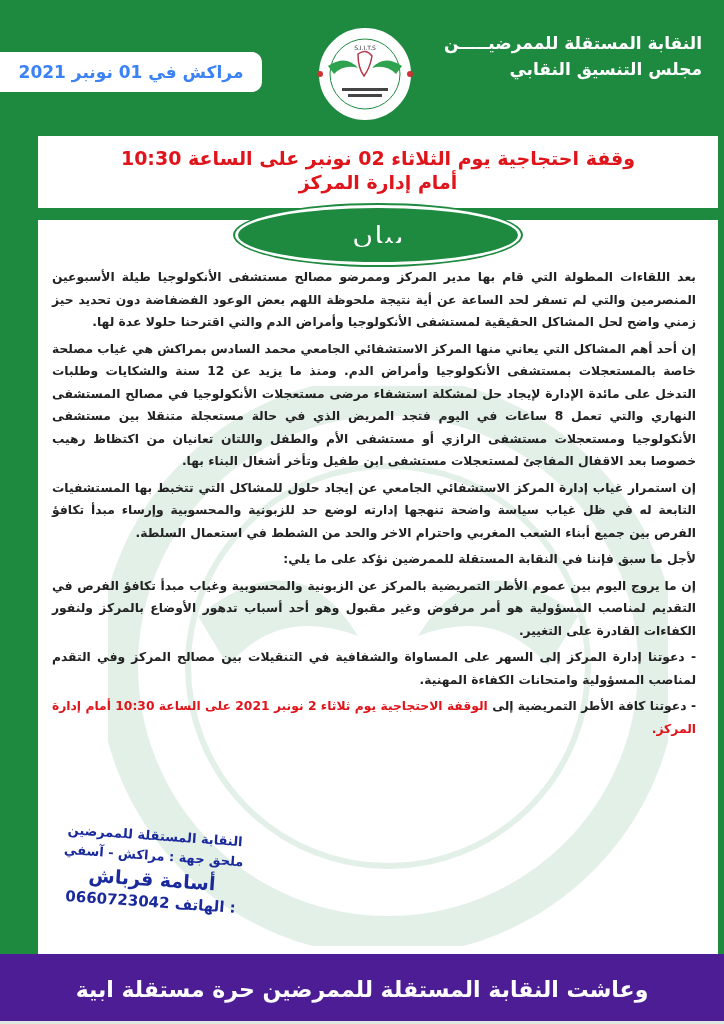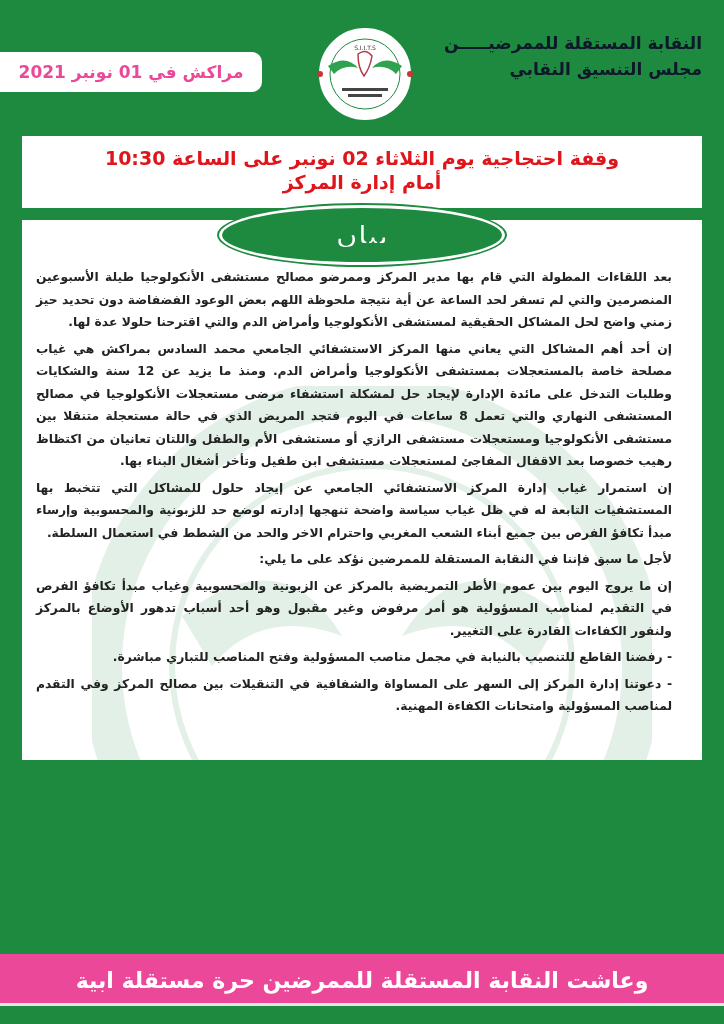--- a/index.html
+++ b/index.html
@@ -7,34 +7,34 @@
     width: 724px; height: 1024px; position: relative; overflow: hidden;
     background: #1e8a40;
     font-family: "DejaVu Sans", sans-serif;
   }
   .header {
     position: absolute; left: 0; top: 0; width: 724px; height: 130px;
     background: #1e8a40;
   }
   .org-lines {
     position: absolute; right: 22px; top: 30px; width: 280px;
-    color: #0f172a; font-weight: bold; font-size: 17px; line-height: 26px;
+    color: #ffffff; font-weight: bold; font-size: 17px; line-height: 26px;
     direction: rtl;
   }
   .date-pill {
     position: absolute; left: 0; top: 52px; width: 262px; height: 40px;
     background: #fff; border-radius: 0 10px 10px 0;
-    color: #ec4899; font-weight: bold; font-size: 17px;
+    color: #3b82f6; font-weight: bold; font-size: 17px;
     display: flex; align-items: center; justify-content: center; direction: rtl;
   }
   .logo {
     position: absolute; left: 306px; top: 24px; width: 118px; height: 100px;
   }
   .content {
-    position: absolute; left: 22px; top: 136px; width: 680px; height: 624px;
+    position: absolute; left: 38px; top: 136px; width: 680px; height: 872px;
     background: #fff; overflow: hidden;
   }
   .watermark {
     position: absolute; left: 70px; top: 250px; width: 560px; height: 560px;
     opacity: 0.12; pointer-events: none;
   }
   .headline {
     position: relative; text-align: center; color: #e0141b; font-weight: bold;
     font-size: 19px; line-height: 24px; direction: rtl; padding-top: 10px;
   }
@@ -52,33 +52,33 @@
   .bayan .word {
     position: absolute; left: 0; top: 4px; width: 280px; text-align: center;
     color: #fff; font-size: 26px; font-weight: bold; line-height: 46px;
     -webkit-text-stroke: 2px #1e8a40; text-shadow: 0 0 0 #fff;
   }
   .body-text {
     position: absolute; left: 14px; top: 130px; width: 652px;
     font-size: 12.3px; line-height: 22.5px; font-weight: bold; color: #222;
     direction: rtl; text-align: justify;
   }
-  .body-text p { margin: 0 16px 4px 0; }
+  .body-text p { margin: 0 8px 4px 0; }
   .body-text .red { color: #e0141b; }
   .stamp {
     position: absolute; left: 14px; top: 690px; width: 200px; height: 110px;
     color: #1a2a9c; font-weight: bold; direction: rtl; text-align: center;
     transform: rotate(4deg);
   }
   .stamp div { font-size: 13px; line-height: 20px; }
   .stamp .name { font-size: 19px; line-height: 26px; }
   .stamp .phone { font-size: 15px; direction: ltr; }
   .footer {
-    position: absolute; left: 0; top: 954px; width: 724px; height: 52px;
-    background: #ec4899; color: #fff; font-weight: bold; font-size: 22px;
+    position: absolute; left: 0; top: 954px; width: 724px; height: 70px;
+    background: #4c1d95; color: #fff; font-weight: bold; font-size: 22px;
     display: flex; align-items: center; justify-content: center; direction: rtl;
   }
   .footer-line {
     position: absolute; left: 0; bottom: 0; width: 724px; height: 3px; background: #dfe8e0;
   }
 </style>
 </head>
 <body>
 
 <div class="header">
@@ -124,22 +124,22 @@
     <div class="blob"></div>
     <div class="word">بيان</div>
   </div>
 
   <div class="body-text">
     <p>بعد اللقاءات المطولة التي قام بها مدير المركز وممرضو مصالح مستشفى الأنكولوجيا طيلة الأسبوعين المنصرمين والتي لم تسفر لحد الساعة عن أية نتيجة ملحوظة اللهم بعض الوعود الفضفاضة دون تحديد حيز زمني واضح لحل المشاكل الحقيقية لمستشفى الأنكولوجيا وأمراض الدم والتي اقترحنا حلولا عدة لها.</p>
     <p>إن أحد أهم المشاكل التي يعاني منها المركز الاستشفائي الجامعي محمد السادس بمراكش هي غياب مصلحة خاصة بالمستعجلات بمستشفى الأنكولوجيا وأمراض الدم. ومنذ ما يزيد عن 12 سنة والشكايات وطلبات التدخل على مائدة الإدارة لإيجاد حل لمشكلة استشفاء مرضى مستعجلات الأنكولوجيا في مصالح المستشفى النهاري والتي تعمل 8 ساعات في اليوم فتجد المريض الذي في حالة مستعجلة متنقلا بين مستشفى الأنكولوجيا ومستعجلات مستشفى الرازي أو مستشفى الأم والطفل واللتان تعانيان من اكتظاظ رهيب خصوصا بعد الاقفال المفاجئ لمستعجلات مستشفى ابن طفيل وتأخر أشغال البناء بها.</p>
     <p>إن استمرار غياب إدارة المركز الاستشفائي الجامعي عن إيجاد حلول للمشاكل التي تتخبط بها المستشفيات التابعة له في ظل غياب سياسة واضحة تنهجها إدارته لوضع حد للزبونية والمحسوبية وإرساء مبدأ تكافؤ الفرص بين جميع أبناء الشعب المغربي واحترام الاخر والحد من الشطط في استعمال السلطة.</p>
     <p>لأجل ما سبق فإننا في النقابة المستقلة للممرضين نؤكد على ما يلي:</p>
     <p>إن ما يروج اليوم بين عموم الأطر التمريضية بالمركز عن الزبونية والمحسوبية وغياب مبدأ تكافؤ الفرص في التقديم لمناصب المسؤولية هو أمر مرفوض وغير مقبول وهو أحد أسباب تدهور الأوضاع بالمركز ولنفور الكفاءات القادرة على التغيير.</p>
-    <p>- رفضنا القاطع للتنصيب بالنيابة في مجمل مناصب المسؤولية وفتح المناصب للتباري مباشرة.</p>
     <p>- دعوتنا إدارة المركز إلى السهر على المساواة والشفافية في التنقيلات بين مصالح المركز وفي التقدم لمناصب المسؤولية وامتحانات الكفاءة المهنية.</p>
+    <p><span>- دعوتنا كافة الأطر التمريضية إلى </span><span class="red">الوقفة الاحتجاجية يوم ثلاثاء 2 نونبر 2021 على الساعة 10:30 أمام إدارة المركز.</span></p>
   </div>
 
   <div class="stamp">
     <div>النقابة المستقلة للممرضين</div>
     <div>ملحق جهة : مراكش - آسفي</div>
     <div class="name">أسامة قرباش</div>
     <div class="phone"><span>0660723042</span> <span>الهاتف :</span></div>
   </div>
 </div>
 

